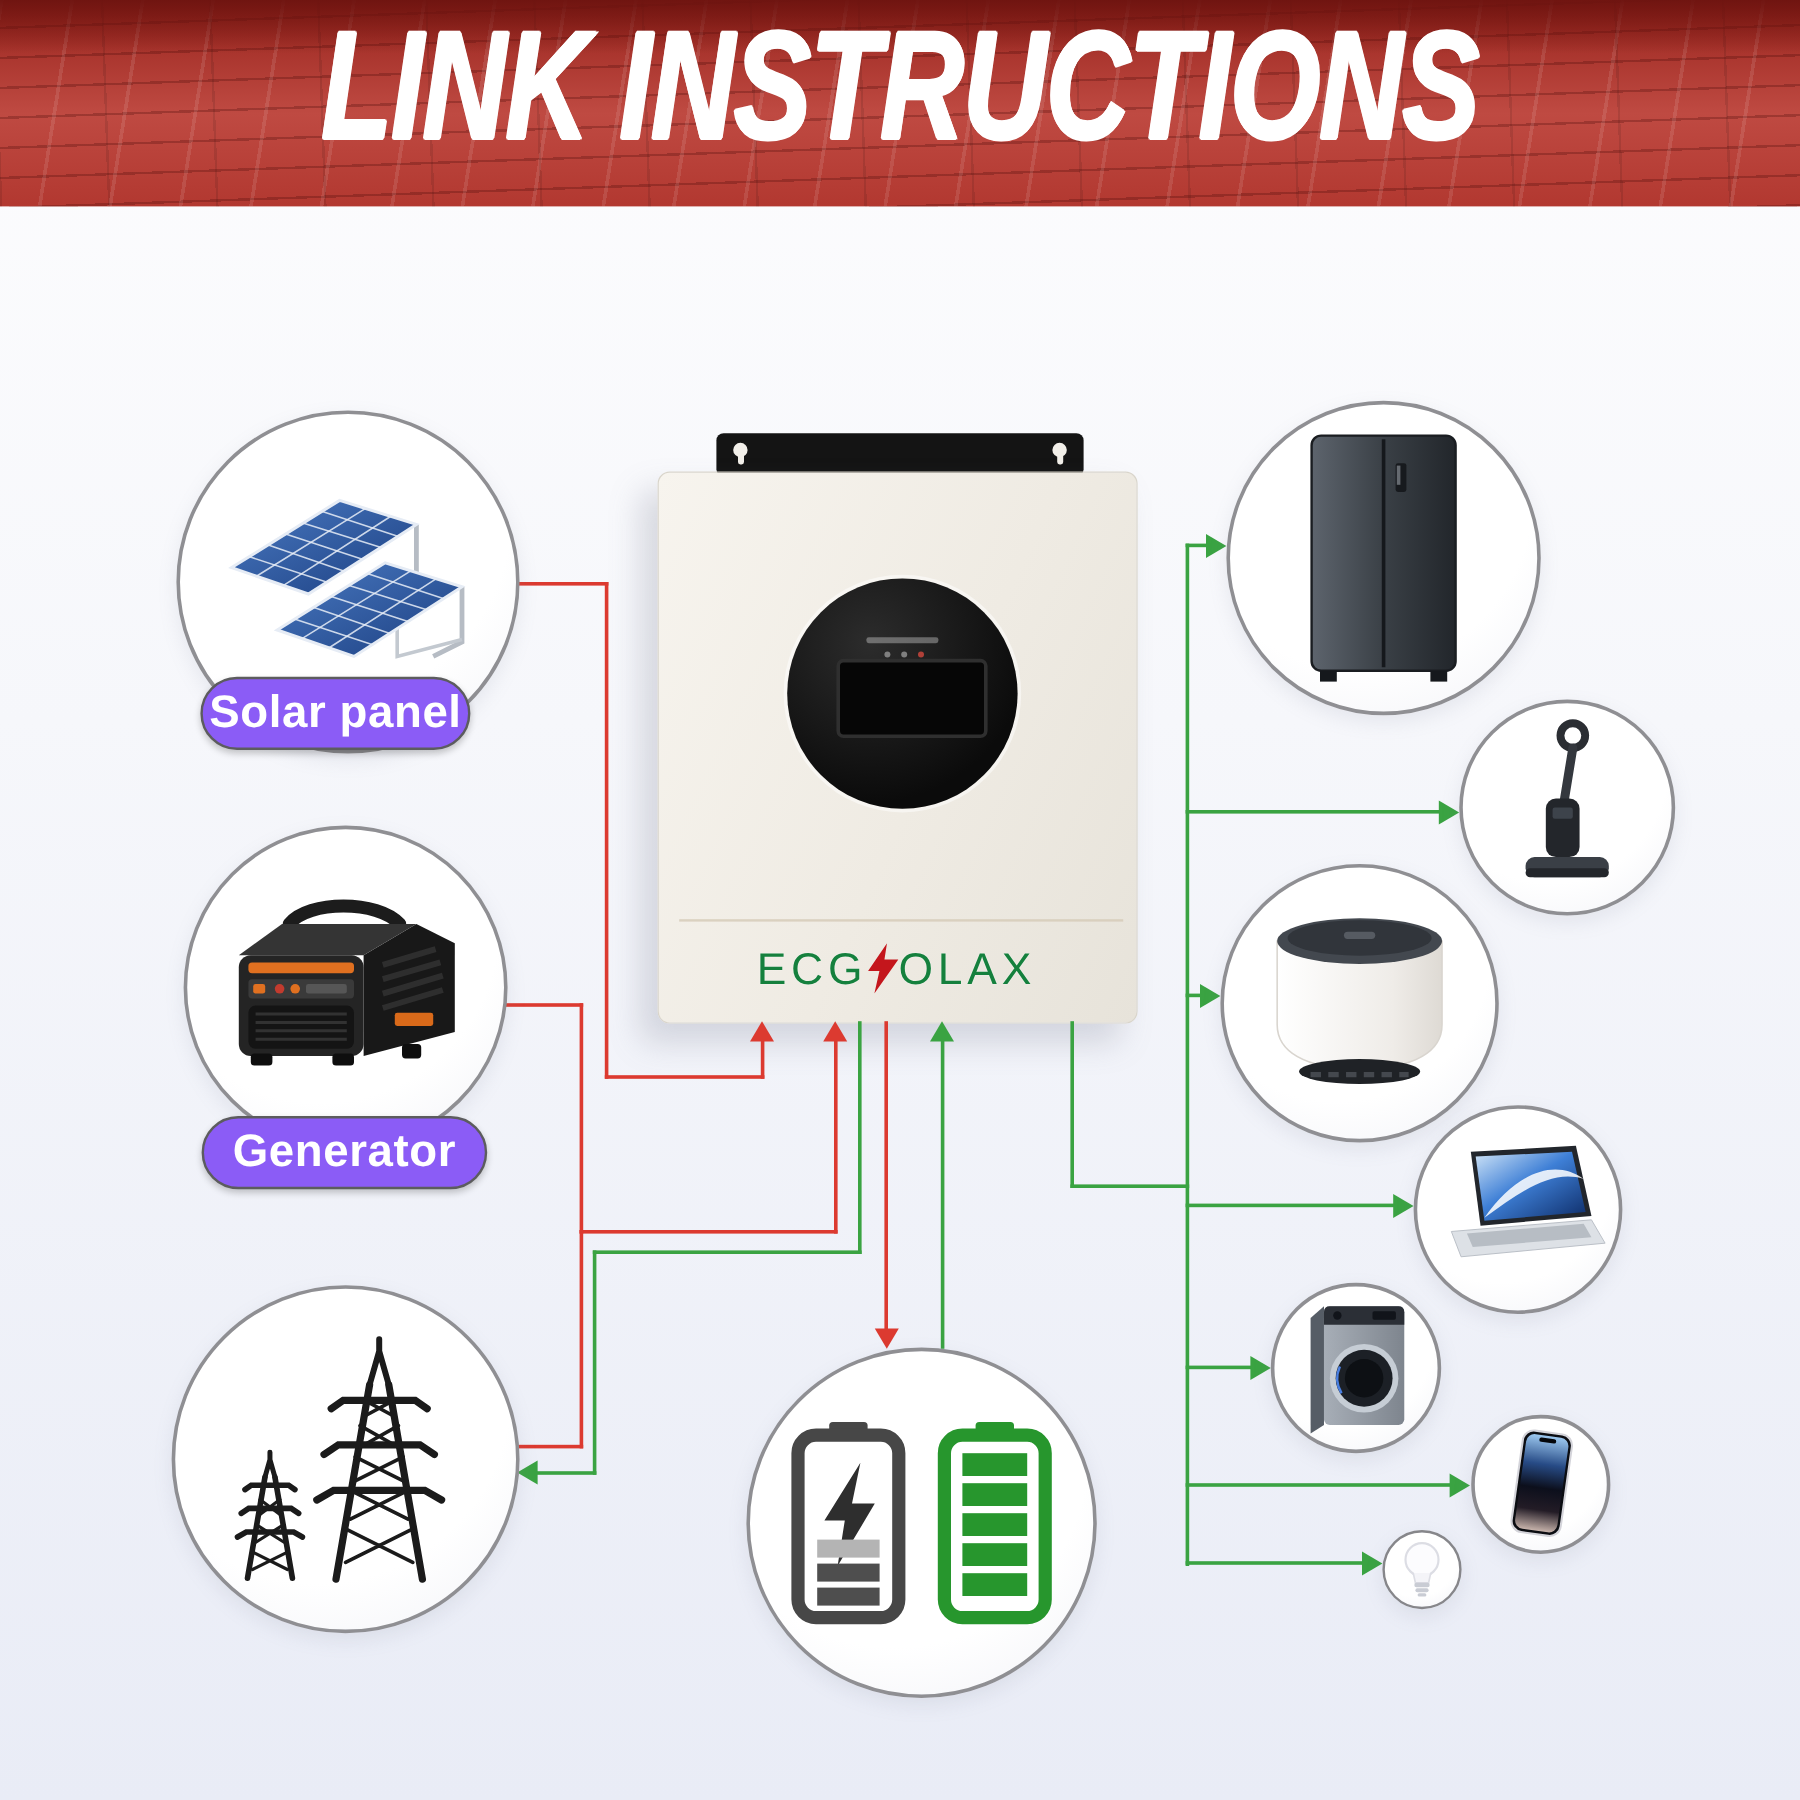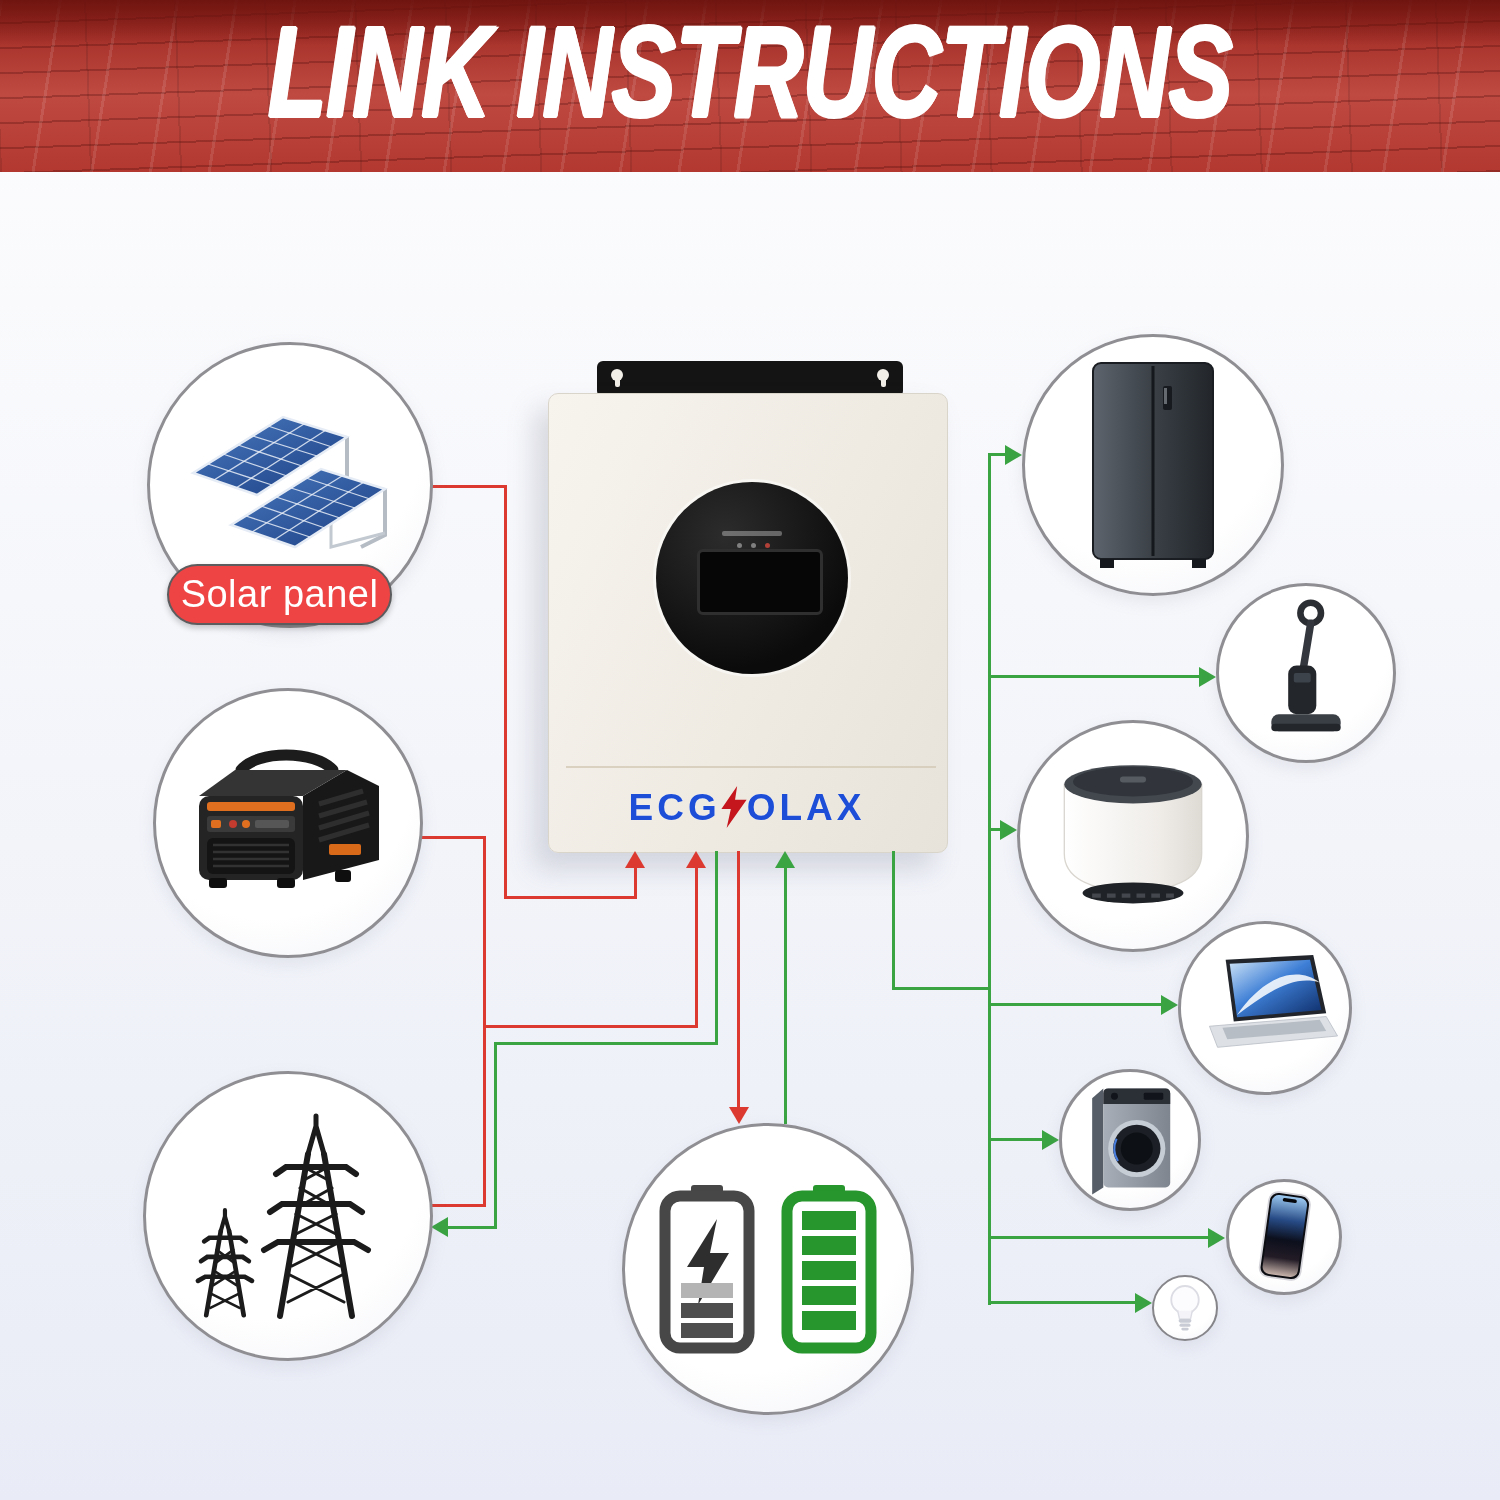--- a/index.html
+++ b/index.html
@@ -48,23 +48,23 @@
   .circle{
     position:absolute;border-radius:50%;
     background:radial-gradient(circle at 42% 30%,#ffffff 62%,#f1f2f7 100%);
     border:3px solid #8f8f93;
     box-shadow:0 6px 16px rgba(130,135,155,.14);
     display:flex;align-items:center;justify-content:center;
   }
   .circle.thin{border-width:2.5px;}
 
   .pill{
-    position:absolute;background:#ef4444;border:2px solid #5c5c5e;border-radius:999px;
+    position:absolute;background:#8b5cf6;border:2px solid #5c5c5e;border-radius:999px;
     color:#fff;display:flex;align-items:center;justify-content:center;
-    font-size:38px;font-weight:400;letter-spacing:.5px;
+    font-size:38px;font-weight:700;letter-spacing:.5px;
     box-shadow:0 3px 6px rgba(0,0,0,.22);
   }
 
   
   .inv-bracket{
     position:absolute;left:597px;top:361px;width:306px;height:36px;
     background:#141414;border-radius:6px;
   }
   .inv-bracket .hole{
     position:absolute;top:8px;width:12px;height:12px;border-radius:50%;background:#f2efe9;
@@ -88,21 +88,21 @@
   .inv-screen{
     position:absolute;left:697px;top:549px;width:126px;height:66px;border-radius:6px;
     background:#060606;border:3px solid #2f2f2f;box-sizing:border-box;
   }
   .inv-divider{position:absolute;left:566px;top:766px;width:370px;height:2px;background:#d6cbb9;opacity:.85;}
   .inv-logo{
     position:absolute;left:548px;top:786px;width:398px;height:44px;
     display:flex;align-items:center;justify-content:center;gap:1px;
   }
   .inv-logo span{
-    font-size:37px;font-weight:bold;letter-spacing:4px;color:#1d4ed8;
+    font-size:37px;font-weight:normal;letter-spacing:4px;color:#15803d;
     text-shadow:0 0 1px #fff;
   }
   .inv-logo svg{margin:0 -1px 2px -1px;}
 
   svg{display:block;}
 </style>
 </head>
 <body>
 
 <div id="stage">
@@ -225,20 +225,23 @@
       <rect x="72" y="82" width="34" height="8" rx="2" fill="#565656"></rect>
       <rect x="24" y="100" width="88" height="36" rx="6" fill="#141414"></rect>
       <path d="M30,107 h76 M30,114 h76 M30,121 h76 M30,128 h76" stroke="#323232" stroke-width="2.5"></path>
       <path d="M136,66 l44,-13 M136,78 l48,-14 M136,90 l50,-15 M136,102 l50,-15" stroke="#2e2e2e" stroke-width="5"></path>
       <rect x="146" y="106" width="32" height="11" rx="2" fill="#d96a1a"></rect>
       <rect x="26" y="140" width="18" height="10" rx="3" fill="#0e0e0e"></rect>
       <rect x="94" y="140" width="18" height="10" rx="3" fill="#0e0e0e"></rect>
       <rect x="152" y="132" width="16" height="12" rx="3" fill="#0e0e0e"></rect>
     </svg>
   </div>
+  <div class="pill" style="left:168px;top:930px;width:234px;height:57px;">
+    <span>Generator</span>
+  </div>
 
   <div class="circle" style="left:143px;top:1071px;width:284px;height:284px;">
     <svg width="240" height="220" viewBox="0 0 240 220">
       <g stroke="#1b1b1b" fill="none" stroke-linecap="round">
         <path d="M112,210 L140,48 M184,210 L156,48" stroke-width="6"></path>
         <path d="M140,48 L148,20 L156,48 M148,20 L148,10" stroke-width="5"></path>
         <path d="M108,68 L118,61 H178 L188,68" stroke-width="6"></path>
         <path d="M102,106 L114,98 H182 L194,106" stroke-width="6"></path>
         <path d="M96,144 L110,136 H186 L200,144" stroke-width="6"></path>
         <path d="M120,196 L176,168 M120,168 L176,196 M124,160 L172,136 M124,136 L172,160 M128,128 L168,108 M128,108 L168,128 M132,100 L164,82 M132,82 L164,100 M136,74 L160,61 M136,61 L160,74" stroke-width="3"></path>

